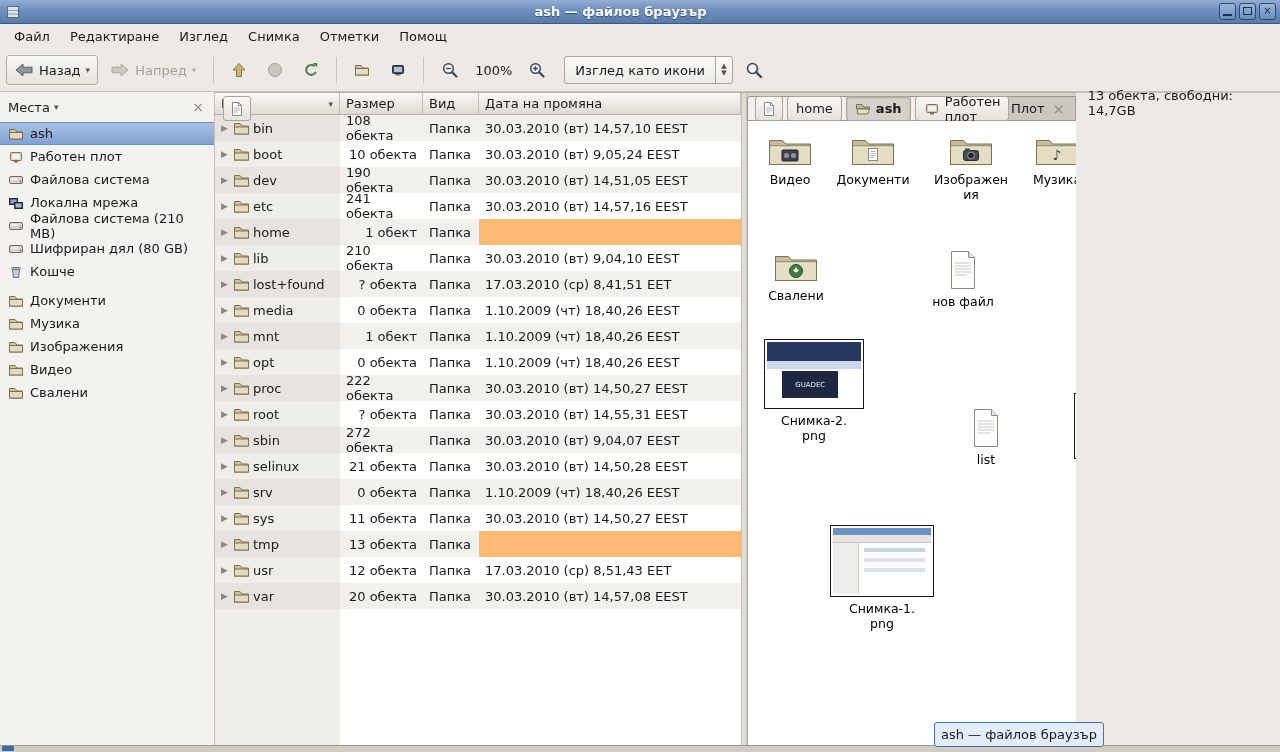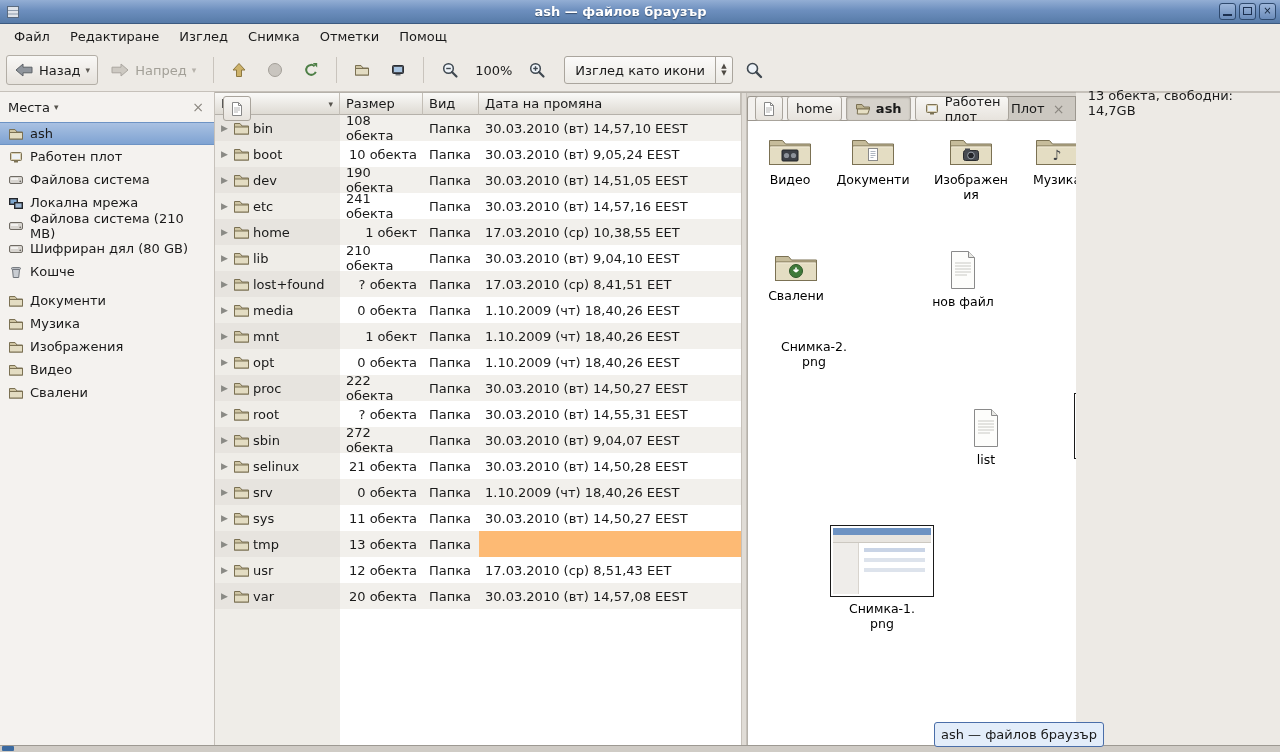--- a/index.html
+++ b/index.html
@@ -505,21 +505,20 @@
                   <span class="tree-folder icbox">
                     <svg width="17" height="15" viewBox="0 0 17 15" xmlns="http://www.w3.org/2000/svg">
                       <path d="M1.5 2.5h5.5l2 2.5h6.5v8h-14z" fill="#cfc5a3" stroke="#7b7153"></path>
    <rect x="1.5" y="6" width="14" height="7" fill="#e3dcc2" stroke="#7b7153"></rect>
                     </svg>
                   </span>
                   <span>home</span>
                 </div>
                 <div class="tcell tc2">1 обект</div>
                 <div class="tcell tc3">Папка</div>
-                <div class="tcell tc4">17.03.2010 (ср) 10,38,55 EET</div>
               </div>
               <div class="tree-row plain">
                 <div class="tcell tc1">
                   <span class="expander">▶</span>
                   <span class="tree-folder icbox">
                     <svg width="17" height="15" viewBox="0 0 17 15" xmlns="http://www.w3.org/2000/svg">
                       <path d="M1.5 2.5h5.5l2 2.5h6.5v8h-14z" fill="#cfc5a3" stroke="#7b7153"></path>
    <rect x="1.5" y="6" width="14" height="7" fill="#e3dcc2" stroke="#7b7153"></rect>
                     </svg>
                   </span>
@@ -847,20 +846,27 @@
                     <path d="M5.5 2.5h17l6 6v31h-23z" fill="#fdfdfb" stroke="#8a8a8a"></path>
    <path d="M22.5 2.5v6h6" fill="#e8e8e4" stroke="#8a8a8a"></path>
    <path d="M9 14h16M9 17h16M9 20h16M9 23h16M9 26h12" stroke="#c9c9c4"></path>
                   </svg>
                 </div>
                 <div class="icon-label">
                   <div>нов файл</div>
                 </div>
               </div>
               <div class="icon-item" style="left: 16px; top: 218px; width: 100px;">
+                <div class="thumb" style="width: 100px; height: 70px;">
+                  <div class="thumb-inner art-guadec">
+                    <div class="ag-top"></div>
+                    <div class="ag-band"></div>
+                    <div class="ag-block">GUADEC</div>
+                  </div>
+                </div>
                 <div class="icon-label">
                   <div>Снимка-2.</div>
                   <div>png</div>
                 </div>
               </div>
               <div class="icon-item" style="left: 196px; top: 286px; width: 84px;">
                 <div class="big-icon">
                   <svg width="34" height="42" viewBox="0 0 34 42" xmlns="http://www.w3.org/2000/svg">
                     <path d="M5.5 2.5h17l6 6v31h-23z" fill="#fdfdfb" stroke="#8a8a8a"></path>
    <path d="M22.5 2.5v6h6" fill="#e8e8e4" stroke="#8a8a8a"></path>

